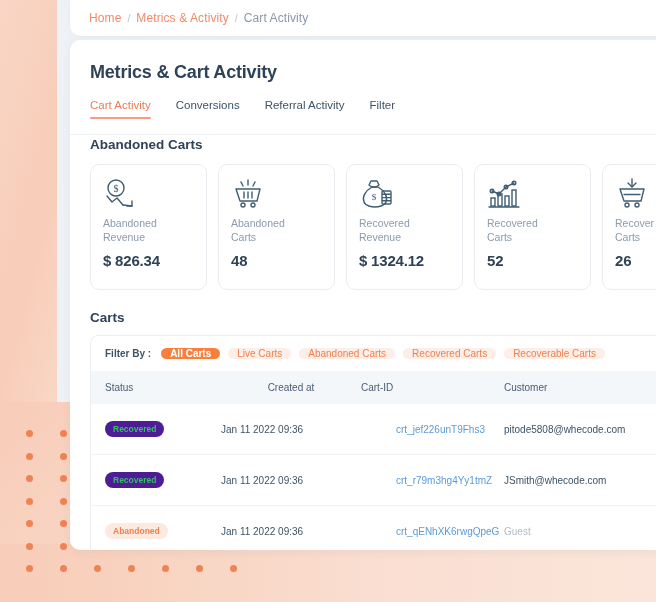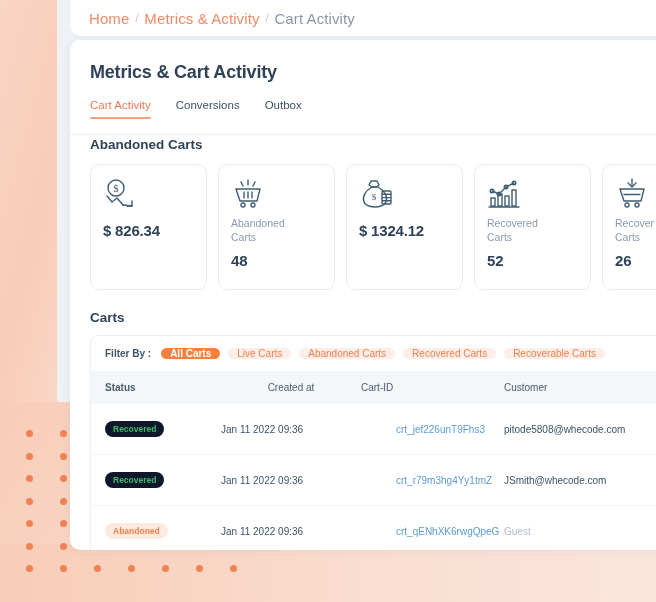--- a/index.html
+++ b/index.html
@@ -65,21 +65,21 @@
     left: 70px; top: 0;
     width: 610px; height: 36px;
     background: #ffffff;
     border-radius: 0 0 10px 10px;
     box-shadow: 0 1px 3px rgba(60,80,110,0.06);
     display: flex;
     align-items: center;
     padding-left: 19px;
     z-index: 10;
   }
-  .crumb { font-size: 15px; letter-spacing: .1px; text-align: right; }
+  .crumb { font-size: 12px; letter-spacing: .1px; text-align: right; }
   .crumb-link { color: #f08a68; }
   .crumb-sep { color: #b9c4d2; margin: 0 6px; font-size: 10.5px; }
   .crumb-current { color: #8b97a8; }
 
   
   .main-card {
     position: absolute;
     left: 70px; top: 40px;
     width: 610px;
     height: 510px;
@@ -212,42 +212,42 @@
 
   table { width: 100%; border-collapse: collapse; }
   thead th {
     background: #f4f7fa;
     text-align: left;
     font-size: 10px;
     font-weight: normal;
     color: #4a5c72;
     padding: 11px 0 11px 0;
   }
-  thead th:first-child { padding-left: 14px; font-weight: bold; }
+  thead th:first-child { padding-left: 14px; }
   .col-status { width: 130px; }
   .col-created { width: 140px; text-align: center; }
   .col-cartid { width: 143px; }
   .col-customer { width: auto; }
 
   tbody td {
     font-size: 10px;
     color: #3d5366;
     padding: 17px 0 17px 0;
     border-bottom: 1px solid #f0f3f7;
     vertical-align: middle;
   }
   tbody td:first-child { padding-left: 14px; }
   .badge {
     display: inline-block;
     font-size: 8.5px;
     font-weight: bold;
     padding: 3px 8px;
     border-radius: 9px;
   }
-  .badge.recovered { background: #0f172a; color: #3dba6a; }
+  .badge.recovered { background: #4c1d95; color: #3dba6a; }
   .badge.abandoned { background: #fdeadf; color: #f0814f; }
   .cart-id { color: #5b9bd5; margin-left: 35px; }
   .cust-guest { color: #b1bcc9; }
 </style>
 </head>
 <body>
 
 <div id="stage">
 
   <div class="peach-bg"></div>
@@ -263,38 +263,40 @@
     <span class="crumb crumb-current">Cart Activity</span>
   </div>
 
   <div class="main-card">
 
     <div class="page-title">Metrics &amp; Cart Activity</div>
 
     <div class="tabs">
       <div class="tab active">Cart Activity</div>
       <div class="tab">Conversions</div>
-      <div class="tab">Outbox</div>
+      <div class="tab">Referral Activity</div>
+      <div class="tab">Filter</div>
     </div>
     <div class="tab-rule"></div>
 
     <div class="section-title">Abandoned Carts</div>
 
     <div class="stats">
 
       <div class="stat-card">
         <div class="stat-icon">
           <svg width="34" height="34" viewBox="0 0 34 34" fill="none" stroke="#3f5d73" stroke-width="1.4">
             <circle cx="13" cy="10" r="8"></circle>
             <text x="13" y="14" font-size="10" fill="#3f5d73" stroke="none" text-anchor="middle" font-family="Liberation Serif, serif">$</text>
             <polyline points="4,18 9,24 14,20 20,27" stroke-linecap="round" stroke-linejoin="round"></polyline>
             <polyline points="29,23 29,28 24,28" stroke-linecap="round" stroke-linejoin="round"></polyline>
             <line x1="20" y1="27" x2="29" y2="28" stroke-linecap="round"></line>
           </svg>
         </div>
+        <div class="stat-label">Abandoned Revenue</div>
         <div class="stat-value">$ 826.34</div>
       </div>
 
       <div class="stat-card">
         <div class="stat-icon">
           <svg width="34" height="34" viewBox="0 0 34 34" fill="none" stroke="#3f5d73" stroke-width="1.4">
             <line x1="17" y1="2" x2="17" y2="7" stroke-linecap="round"></line>
             <line x1="10" y1="4" x2="12" y2="8" stroke-linecap="round"></line>
             <line x1="24" y1="4" x2="22" y2="8" stroke-linecap="round"></line>
             <path d="M5 11 h24 l-3 12 H9 z" stroke-linejoin="round"></path>
@@ -314,20 +316,21 @@
           <svg width="34" height="34" viewBox="0 0 34 34" fill="none" stroke="#3f5d73" stroke-width="1.4">
             <path d="M10 7 l2-4 h6 l2 4 l-3 2 h-4 z" stroke-linejoin="round"></path>
             <path d="M13 9 C6 13 3 19 5 24 c1.5 4 8 5 11 5 s9.5-1 11-5 c2-5 -1-11 -8-15 z" stroke-linejoin="round"></path>
             <text x="15" y="22" font-size="9" fill="#3f5d73" stroke="none" text-anchor="middle" font-family="Liberation Serif, serif">$</text>
             <rect x="23" y="13" width="9" height="13" rx="1"></rect>
             <line x1="23" y1="16.3" x2="32" y2="16.3"></line>
             <line x1="23" y1="19.6" x2="32" y2="19.6"></line>
             <line x1="23" y1="22.8" x2="32" y2="22.8"></line>
           </svg>
         </div>
+        <div class="stat-label">Recovered Revenue</div>
         <div class="stat-value">$ 1324.12</div>
       </div>
 
       <div class="stat-card">
         <div class="stat-icon">
           <svg width="34" height="34" viewBox="0 0 34 34" fill="none" stroke="#3f5d73" stroke-width="1.4">
             <polyline points="5,13 12,16 19,9 27,5" stroke-linecap="round" stroke-linejoin="round"></polyline>
             <circle cx="5" cy="13" r="1.8"></circle>
             <circle cx="12" cy="16" r="1.8"></circle>
             <circle cx="19" cy="9" r="1.8"></circle>

